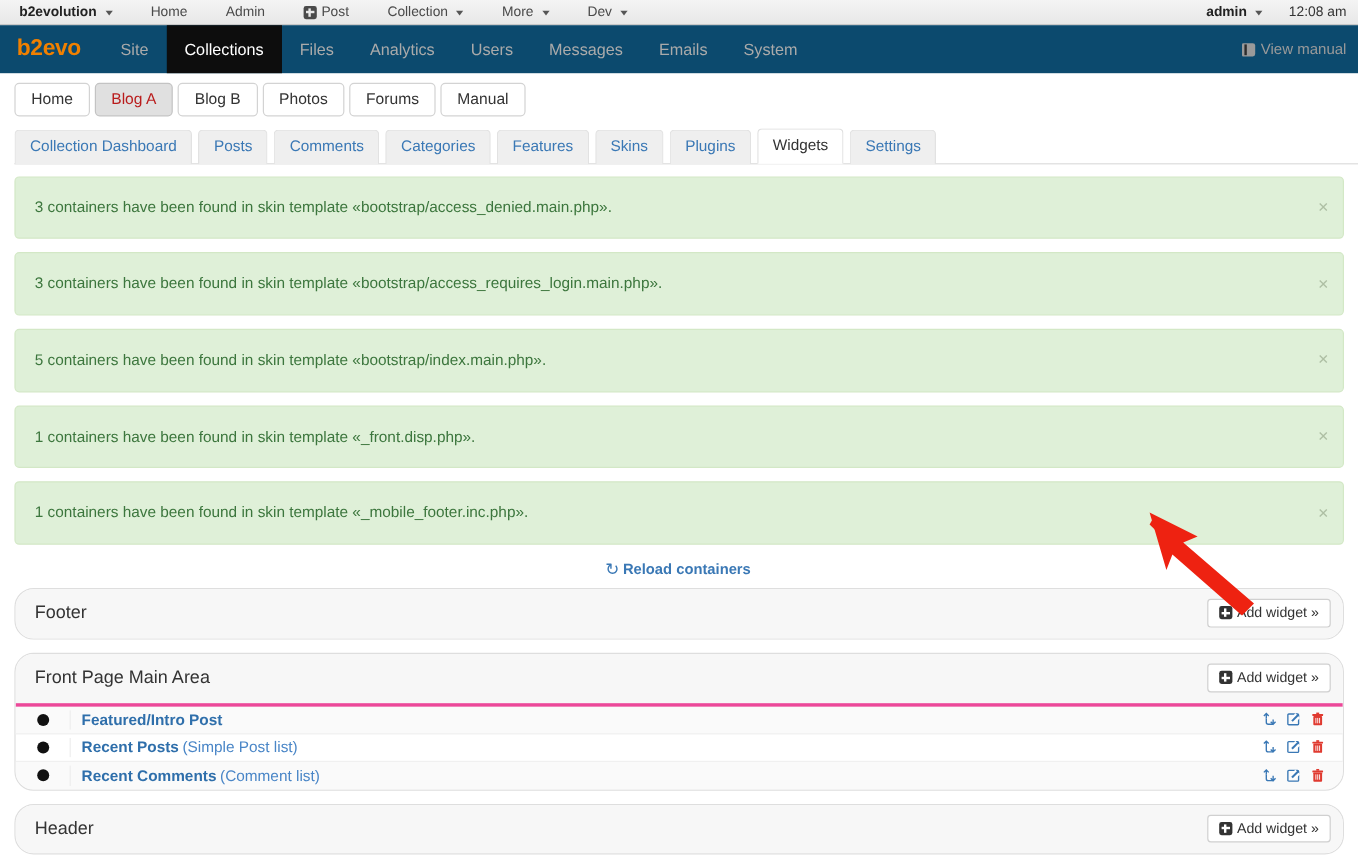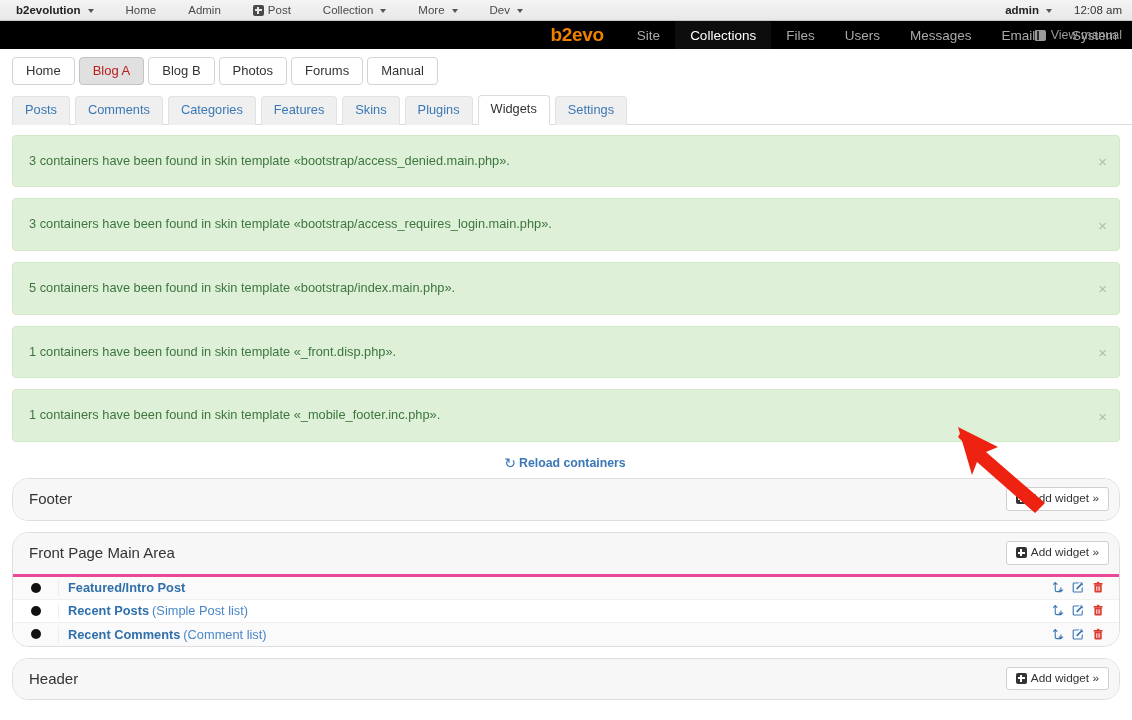--- a/index.html
+++ b/index.html
@@ -39,22 +39,22 @@
   }
   .plus-sq::before, .plus-sq::after {
     content: ""; position: absolute; background: #e8e8e8;
   }
   .plus-sq::before { left: 4.5px; top: 2px; width: 2px; height: 7px; }
   .plus-sq::after { top: 4.5px; left: 2px; height: 2px; width: 7px; }
   .clock { color: #333; }
 
   
   .mainnav {
-    height: 28px; background: #000000;
-    display: flex; align-items: stretch; position: relative; justify-content: flex-end;
+    height: 40px; background: #0c4a6e;
+    display: flex; align-items: stretch; position: relative;
   }
   .logo {
     color: #f08000; font-weight: bold; font-size: 19px;
     display: flex; align-items: center; padding: 0 18px 0 14px;
     letter-spacing: -0.3px;
   }
   .mainnav-item {
     display: flex; align-items: center; padding: 0 15px;
     color: #aaa; font-size: 13.5px; cursor: pointer;
   }
@@ -218,20 +218,21 @@
     </span>
     <span class="clock">12:08 am</span>
   </div>
 </div>
 
 <div class="mainnav">
   <div class="logo">b2evo</div>
   <div class="mainnav-item">Site</div>
   <div class="mainnav-item active">Collections</div>
   <div class="mainnav-item">Files</div>
+  <div class="mainnav-item">Analytics</div>
   <div class="mainnav-item">Users</div>
   <div class="mainnav-item">Messages</div>
   <div class="mainnav-item">Emails</div>
   <div class="mainnav-item">System</div>
   <div class="right">
     <i class="book-icon"></i>
     <span>View manual</span>
   </div>
 </div>
 
@@ -239,20 +240,21 @@
   <div class="coll-tab">Home</div>
   <div class="coll-tab active">Blog A</div>
   <div class="coll-tab">Blog B</div>
   <div class="coll-tab">Photos</div>
   <div class="coll-tab">Forums</div>
   <div class="coll-tab">Manual</div>
 </div>
 
 <div class="subtabs-wrap">
   <div class="subtabs">
+    <div class="subtab">Collection Dashboard</div>
     <div class="subtab">Posts</div>
     <div class="subtab">Comments</div>
     <div class="subtab">Categories</div>
     <div class="subtab">Features</div>
     <div class="subtab">Skins</div>
     <div class="subtab">Plugins</div>
     <div class="subtab active">Widgets</div>
     <div class="subtab">Settings</div>
   </div>
 </div>

